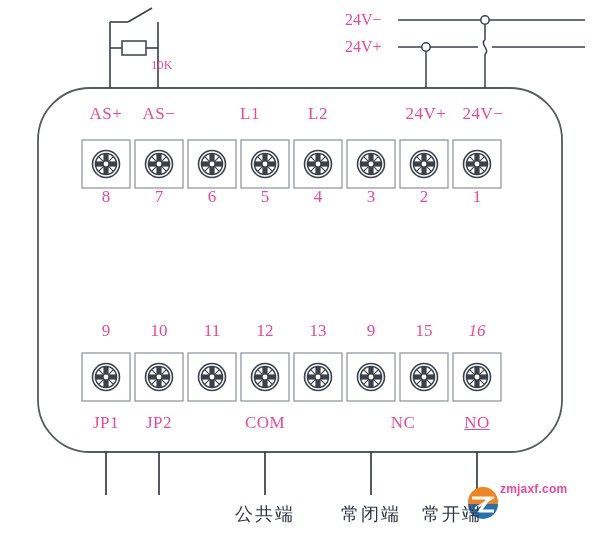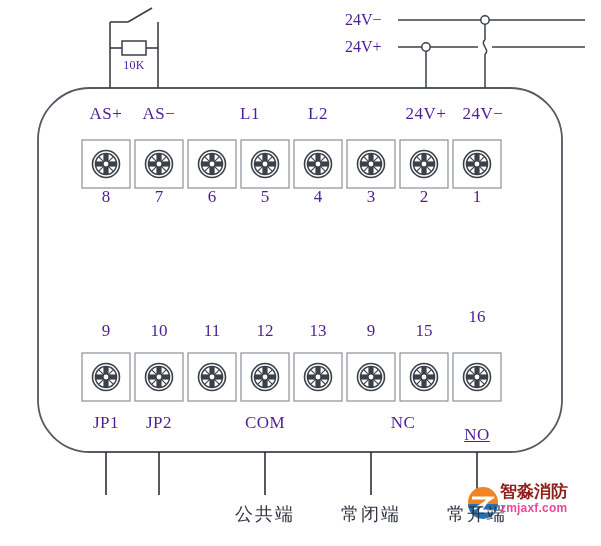--- a/index.html
+++ b/index.html
@@ -8,28 +8,28 @@
     font-family:"Liberation Serif","DejaVu Serif",serif;
     color:#2b2f3a;
     position:relative;
     overflow:hidden;
   }
   #stage{position:absolute;inset:0;width:601px;height:546px;}
   #stage svg{position:absolute;left:0;top:0;}
   .lbl{
     position:absolute;
     font-family:"Liberation Serif","DejaVu Serif",serif;
-    color:#4c1d95;
+    color:#ec4899;
     white-space:nowrap;
     line-height:1;
     user-select:none;
   }
   .term-name{font-size:17px;letter-spacing:.5px;}
   .term-num{font-size:17px;}
-  .res-val{font-size:12px;letter-spacing:.3px;}
+  .res-val{font-size:12px;letter-spacing:.3px;margin-left:28px;}
   .rail-lbl{font-size:16px;}
   .cn{font-size:18px;letter-spacing:2px;color:#2e3340;}
   .ctr{transform:translateX(-50%);}
   
   #watermark{
     position:absolute;left:468px;top:481px;width:128px;height:42px;
   }
   #wm-text{position:absolute;left:32px;top:1px;}
   .wm-cn{
     font-family:"DejaVu Sans","Liberation Sans",sans-serif;
@@ -183,35 +183,34 @@
   <div class="lbl term-num ctr" style="left:424px;top:188px;">2</div>
   <div class="lbl term-num ctr" style="left:477px;top:188px;">1</div>
 
   <div class="lbl term-num ctr" style="left:106px;top:322px;">9</div>
   <div class="lbl term-num ctr" style="left:159px;top:322px;">10</div>
   <div class="lbl term-num ctr" style="left:212px;top:322px;">11</div>
   <div class="lbl term-num ctr" style="left:265px;top:322px;">12</div>
   <div class="lbl term-num ctr" style="left:318px;top:322px;text-align:center;">13</div>
   <div class="lbl term-num ctr" style="left:371px;top:322px;">9</div>
   <div class="lbl term-num ctr" style="left:424px;top:322px;">15</div>
-  <div class="lbl term-num ctr" style="left:477px;top:308px;">16</div>
+  <div class="lbl term-num ctr" style="left:477px;top:322px;font-style:italic;">16</div>
 
   <div class="lbl term-name ctr" style="left:106px;top:414px;">JP1</div>
   <div class="lbl term-name ctr" style="left:159px;top:414px;">JP2</div>
   <div class="lbl term-name ctr" style="left:212px;top:414px;"></div>
   <div class="lbl term-name ctr" style="left:265px;top:414px;">COM</div>
   <div class="lbl term-name ctr" style="left:318px;top:414px;"></div>
   <div class="lbl term-name ctr" style="left:371px;top:414px;margin-left:32px;">NC</div>
   <div class="lbl term-name ctr" style="left:424px;top:414px;"></div>
-  <div class="lbl term-name ctr" style="left:477px;top:426px;text-decoration:underline;">NO</div>
+  <div class="lbl term-name ctr" style="left:477px;top:414px;text-decoration:underline;">NO</div>
 
   <div class="lbl cn ctr" style="left:265px;top:505px;">公共端</div>
   <div class="lbl cn ctr" style="left:371px;top:505px;">常闭端</div>
-  <div class="lbl cn ctr" style="left:477px;top:505px;text-align:center;">常开端</div>
+  <div class="lbl cn ctr" style="left:452px;top:505px;text-align:center;">常开端</div>
 
   <div id="watermark">
     <div id="wm-text">
-      <div class="wm-cn">智淼消防</div>
       <div class="wm-url">zmjaxf.com</div>
     </div>
   </div>
 
 </div>
 
 </body></html>

